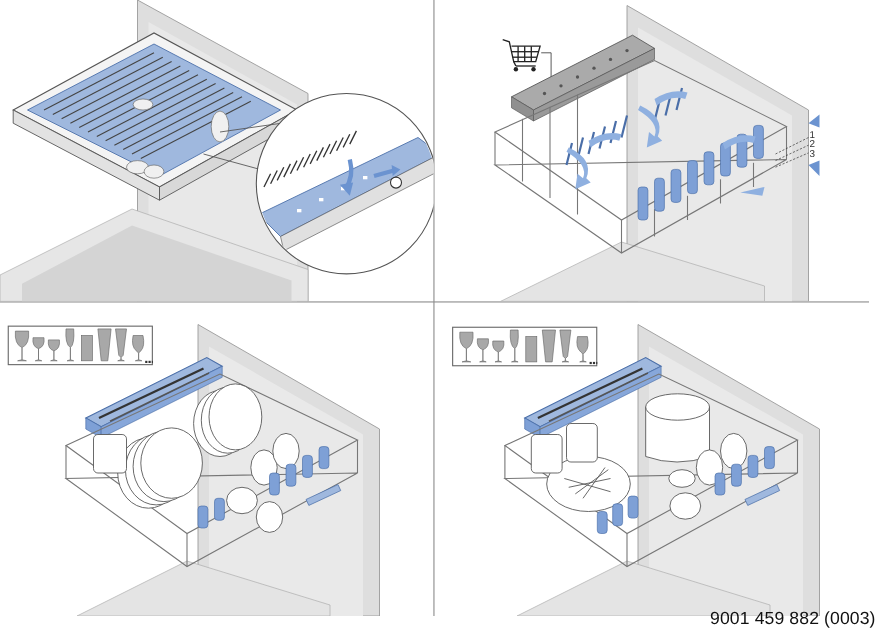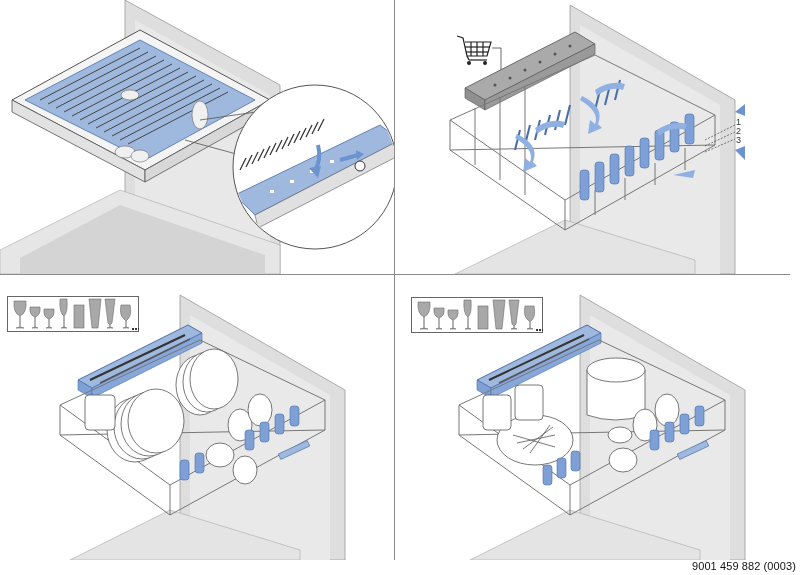--- a/index.html
+++ b/index.html
@@ -22,21 +22,21 @@
     position: absolute; height: 36px; width: 132px;
     border: 1px solid #666; background: #fff;
   }
   .glass-legend svg { position: absolute; left: 0; top: 0; }
 
   .position-labels { position: absolute; font-size: 9px; color: #333; line-height: 9px; }
   .position-labels span { display: block; }
 
   .doc-code {
     position: absolute; right: 6px; bottom: 3px;
-    font-size: 11px; color: #111; letter-spacing: 0.1px;
+    font-size: 16px; color: #111; letter-spacing: 0.1px;
   }
 </style>
 </head>
 <body>
 
 <div class="page">
 
   <div class="divider-v"></div>
   <div class="divider-h"></div>
 

